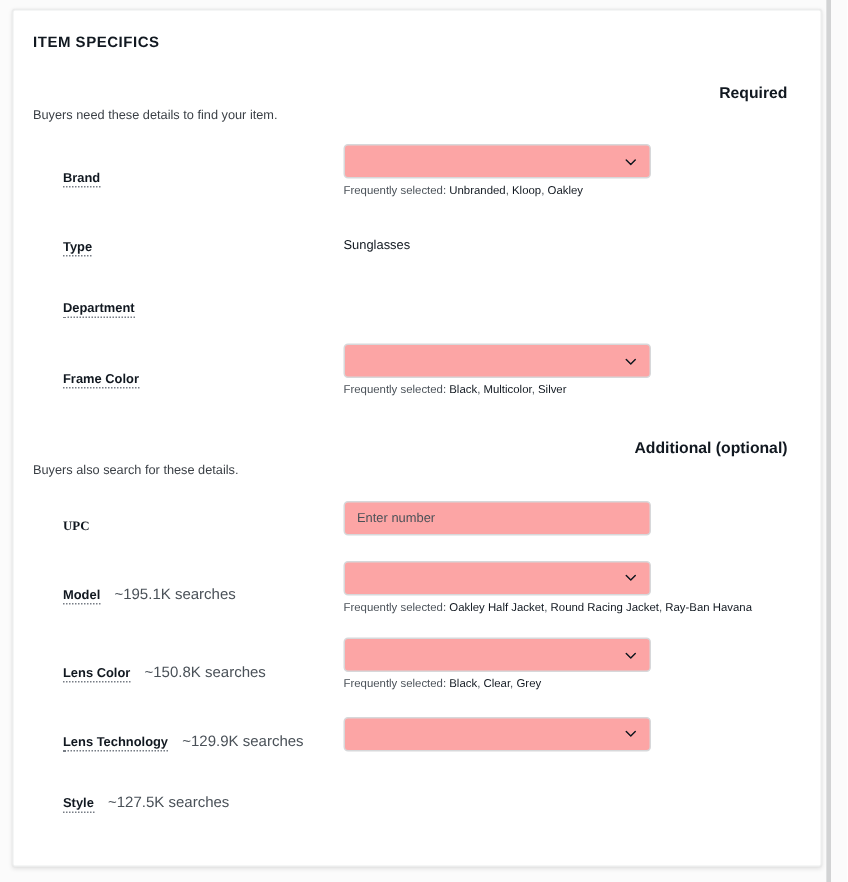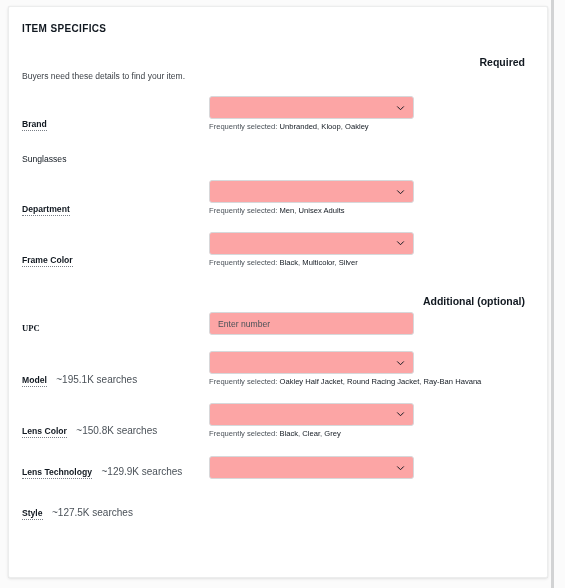--- a/index.html
+++ b/index.html
@@ -51,22 +51,23 @@
   .group-sub {
     font-size: 8.5px;
     color: #3a3f45;
     margin-bottom: 15px;
   }
 
   
   .row {
     position: relative;
     display: flex;
-    align-items: flex-end;
+    align-items: center;
     margin-bottom: 4px;
+    margin-left: 20px;
   }
   .label-col {
     width: 187px;
     flex: 0 0 187px;
     padding-top: 7px;
   }
   .field-col {
     flex: 1 1 auto;
     min-width: 0;
   }
@@ -188,45 +189,33 @@
               <a>Unbranded</a><span>,</span>
               <a>Kloop</a><span>,</span>
               <a>Oakley</a>
             </div>
           </div>
         </div>
 
         <div class="sp-req"></div>
 
         <div class="row">
+          <div class="label-col">
+            <span class="flabel">Type</span>
+          </div>
           <div class="field-col">
             <div class="statictext">Sunglasses</div>
           </div>
         </div>
 
         <div class="sp-req"></div>
 
         <div class="row">
           <div class="label-col">
             <span class="flabel">Department</span>
-          </div>
-          <div class="field-col">
-            <div class="select">
-              <span class="placeholder"></span>
-              <span class="chev">
-                <svg width="9" height="9" viewBox="0 0 12 12">
-                    <path d="M2 4.3 L6 8.3 L10 4.3" fill="none" stroke="#111820" stroke-width="1.3" stroke-linecap="round" stroke-linejoin="round"></path>
-                  </svg>
-              </span>
-            </div>
-            <div class="hint">
-              <span>Frequently selected:</span>
-              <a>Men</a><span>,</span>
-              <a>Unisex Adults</a>
-            </div>
           </div>
         </div>
 
         <div class="sp-req"></div>
 
         <div class="row">
           <div class="label-col">
             <span class="flabel">Frame Color</span>
           </div>
           <div class="field-col">
@@ -245,20 +234,21 @@
               <a>Silver</a>
             </div>
           </div>
         </div>
       </div>
 
       <div class="sp-mid"></div>
 
       <div>
         <div class="group-title">Additional (optional)</div>
+        <div class="group-sub">Buyers also search for these details.</div>
 
         <div class="row">
           <div class="label-col">
             <span class="flabel" style="border-bottom:none;font-family:Liberation Serif, serif;">UPC</span>
           </div>
           <div class="field-col">
             <div class="textinput">
               <span class="placeholder">Enter number</span>
             </div>
           </div>

